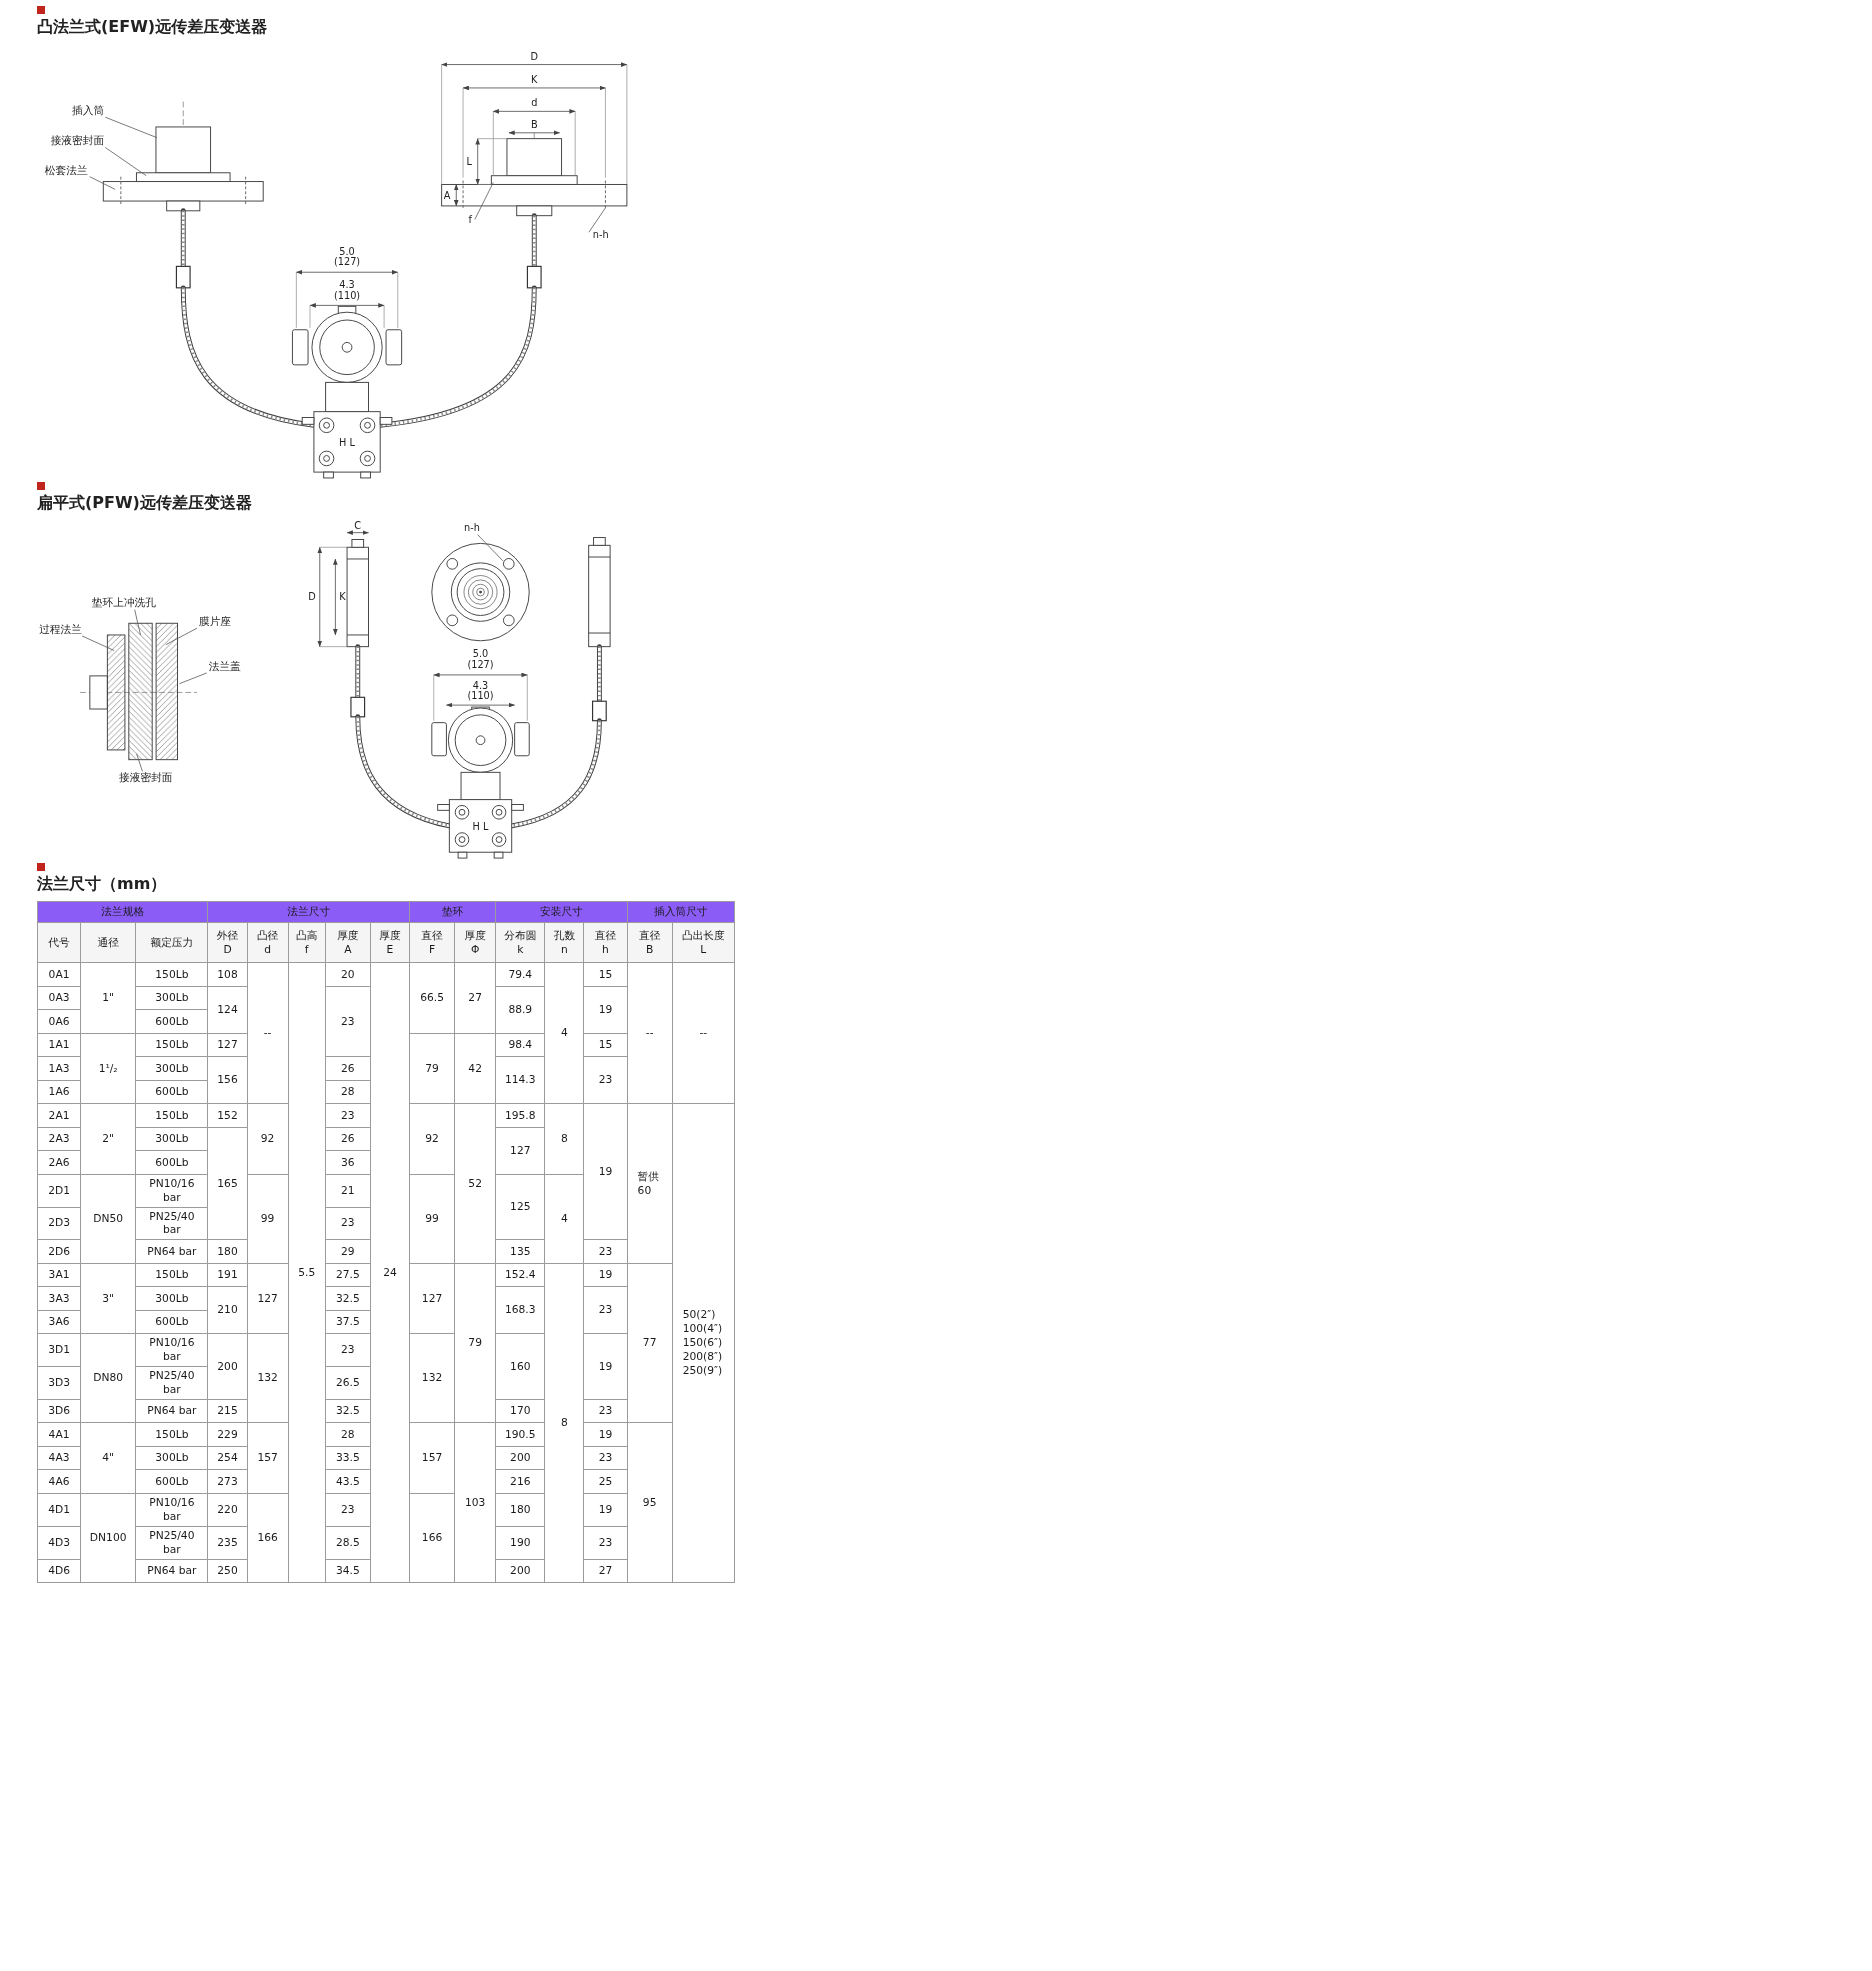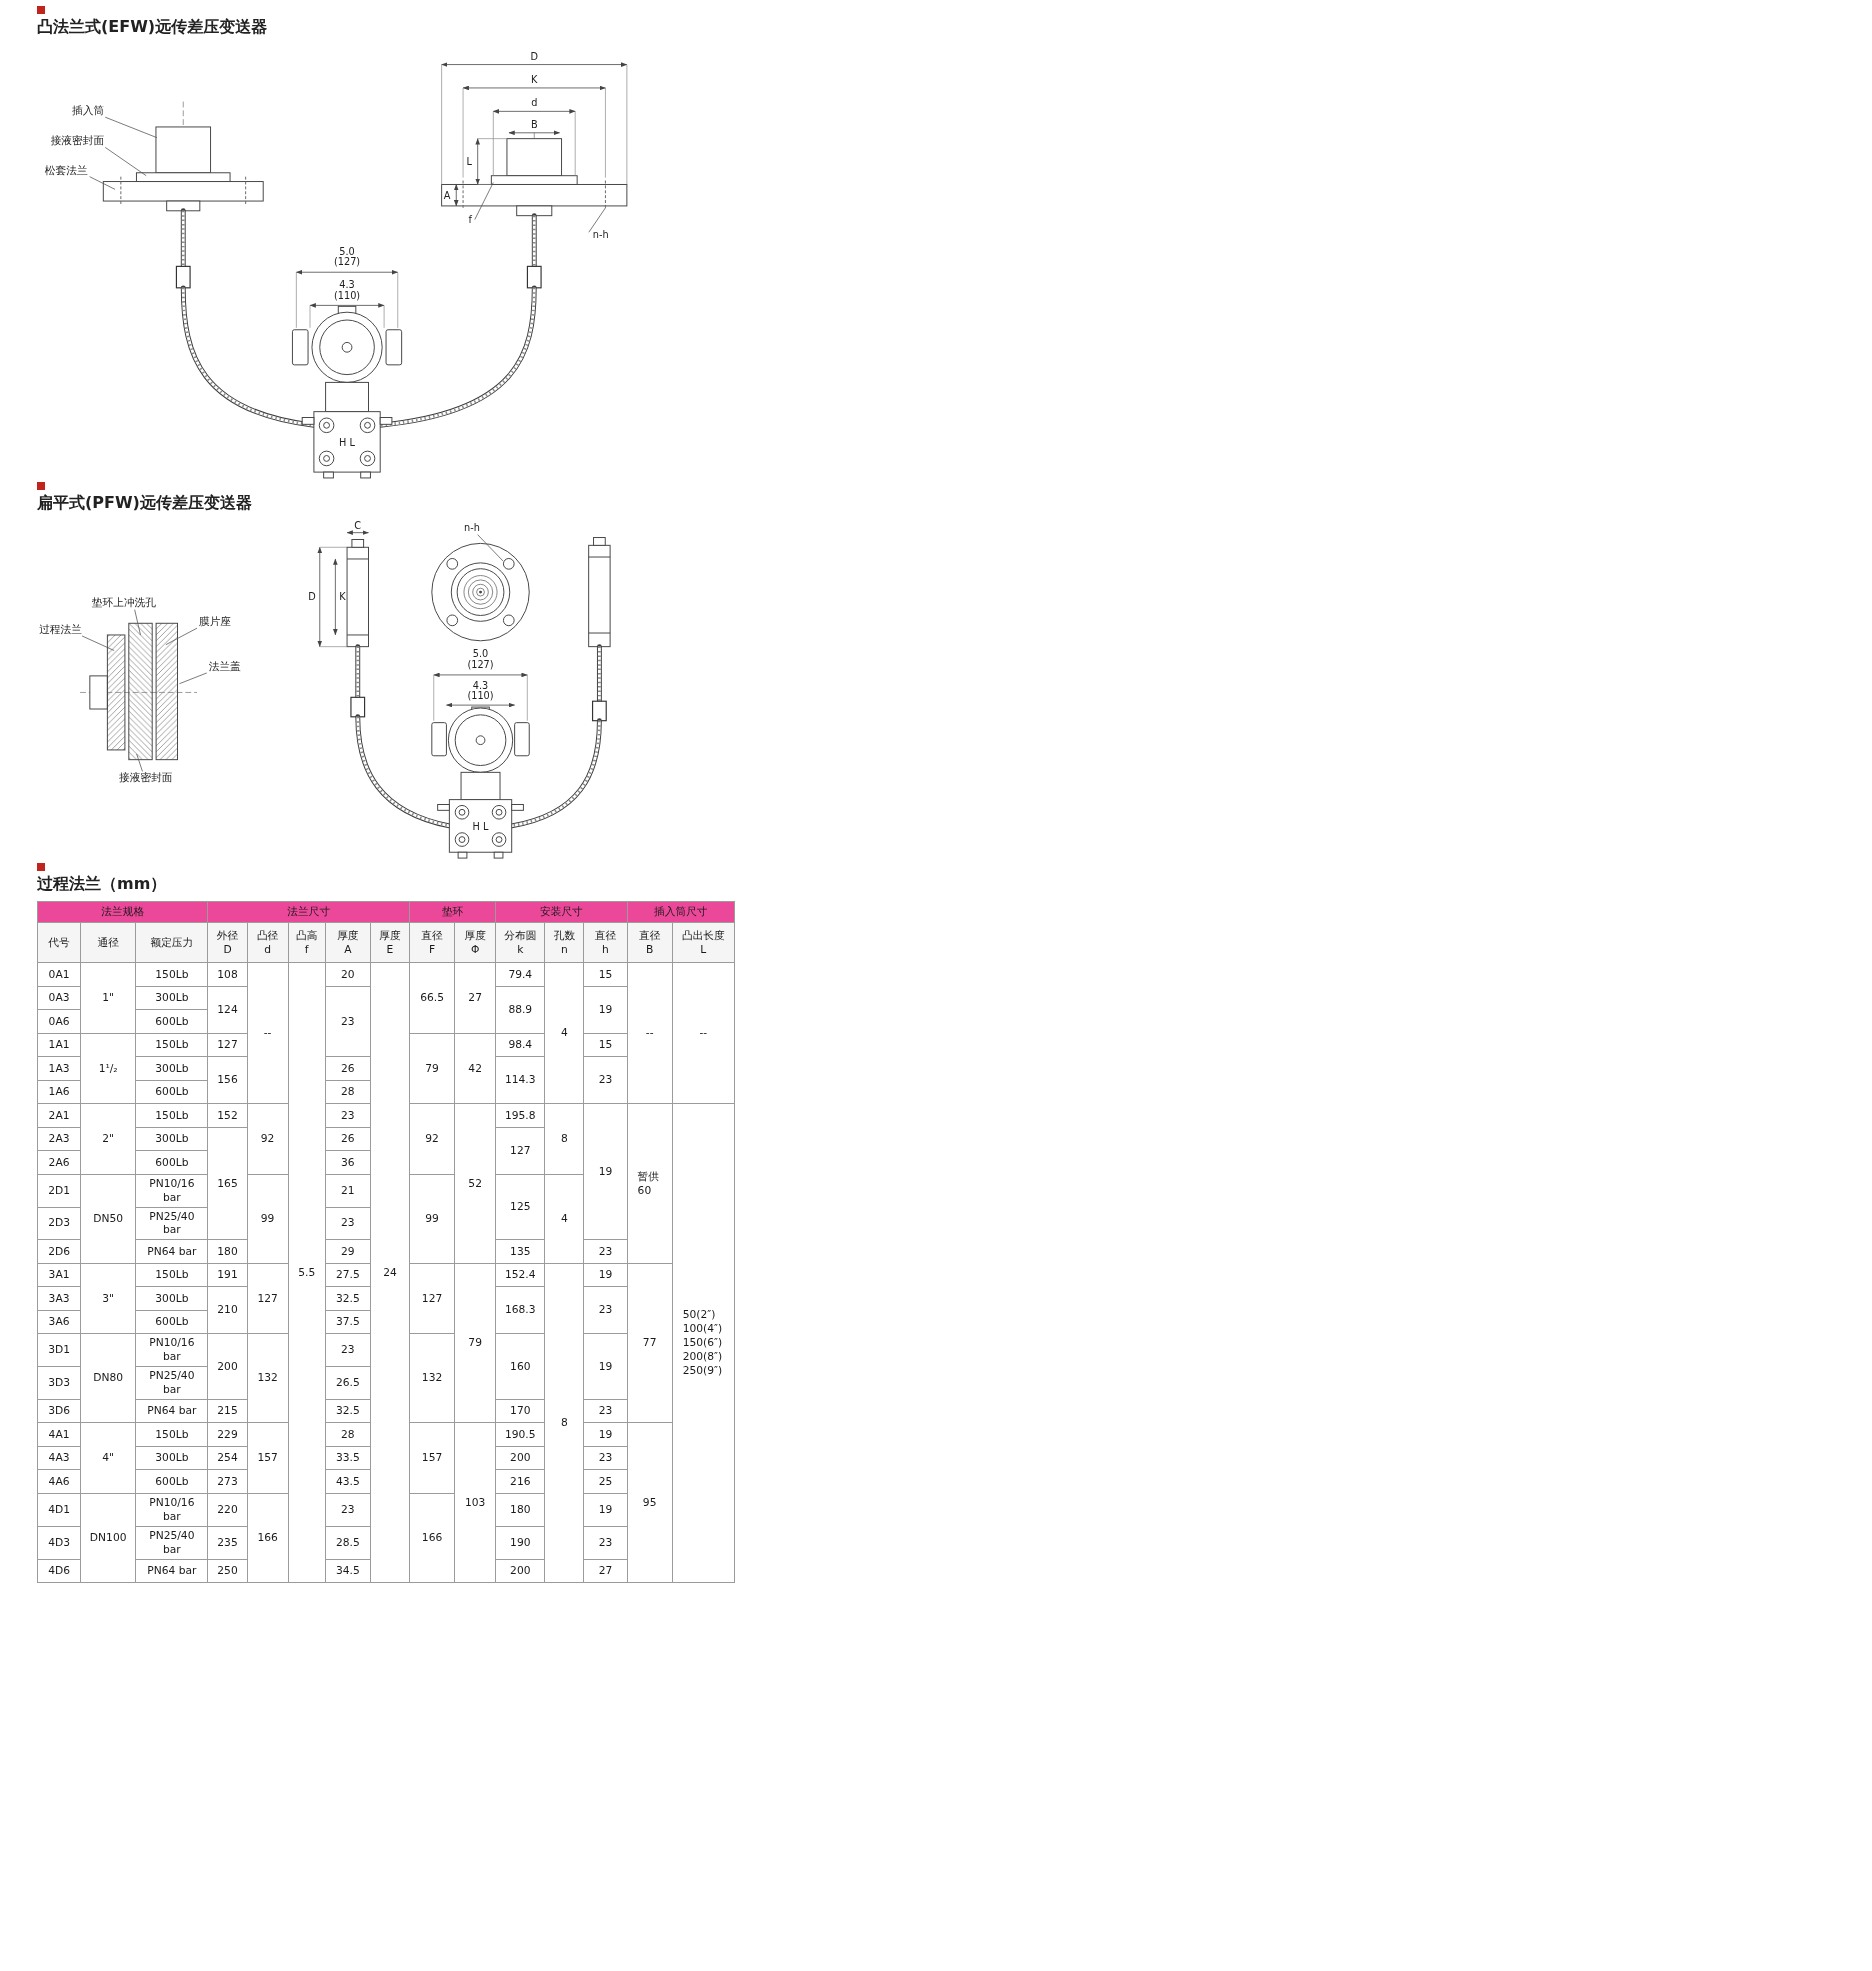--- a/index.html
+++ b/index.html
@@ -25,21 +25,21 @@
   .dimline{stroke:#444;stroke-width:0.8;fill:none;}
   .ext{stroke:#888;stroke-width:0.7;fill:none;}
   .tube1{stroke:#3c3c3c;stroke-width:5;fill:none;stroke-linecap:round;}
   .tube2{stroke:#fff;stroke-width:3;fill:none;}
   .tube3{stroke:#8a8a8a;stroke-width:3;fill:none;stroke-dasharray:1.5 3;}
   .conn{fill:#fff;stroke:#333;stroke-width:1.2;}
   
   .tbl-wrap{margin-top:3.9px;}
   table.flange{border-collapse:collapse;table-layout:fixed;font-size:10.7px;width:698px;}
   .flange th,.flange td{border:1px solid #9b9b9b;text-align:center;vertical-align:middle;padding:2px 2.9px;line-height:1.3;background:#fff;}
-  .flange th.hgroup{background:#ec4899;font-weight:normal;height:16.6px;}
+  .flange th.hgroup{background:#8b5cf6;font-weight:normal;height:16.6px;}
   .flange th.hcol{background:#f5f5f5;font-weight:normal;height:35px;}
   .flange td{height:18.5px;}
   .flange td.al{text-align:left;padding-left:10px;}
 </style>
 </head>
 <body>
 
 <div class="page">
 
   <section class="sec">
@@ -299,21 +299,21 @@
         <rect class="shape" x="487" y="292" width="12" height="6"></rect>
         <text class="dim" x="455" y="318" text-anchor="middle">H L</text>
         <rect class="shape" x="432" y="341" width="9" height="6"></rect>
         <rect class="shape" x="469" y="341" width="9" height="6"></rect>
       </g>
     </svg>
   </section>
 
   <section class="sec">
     <div class="marker" style="background: rgb(192, 36, 28);"></div>
-    <h2 class="sec-title">过程法兰（mm）</h2>
+    <h2 class="sec-title">法兰尺寸（mm）</h2>
     <div class="tbl-wrap">
       <table class="flange">
         <colgroup>
           <col style="width:43px">
             <col style="width:55px">
             <col style="width:72px">
           <col style="width:39px">
             <col style="width:41px">
             <col style="width:37px">
           <col style="width:45px">

